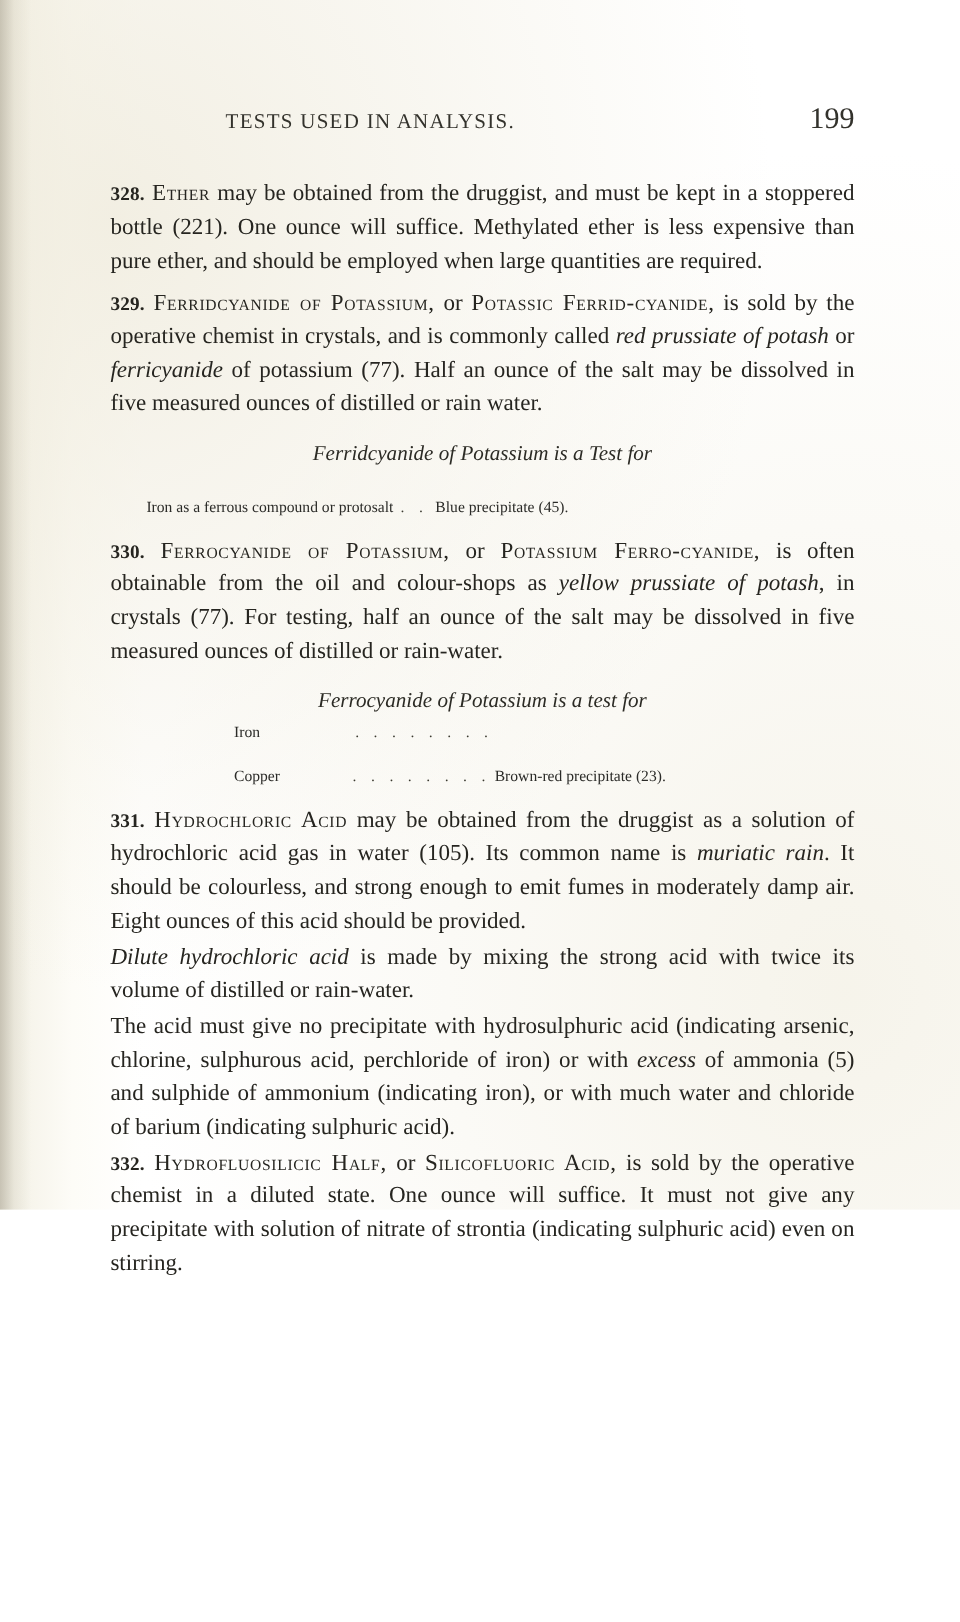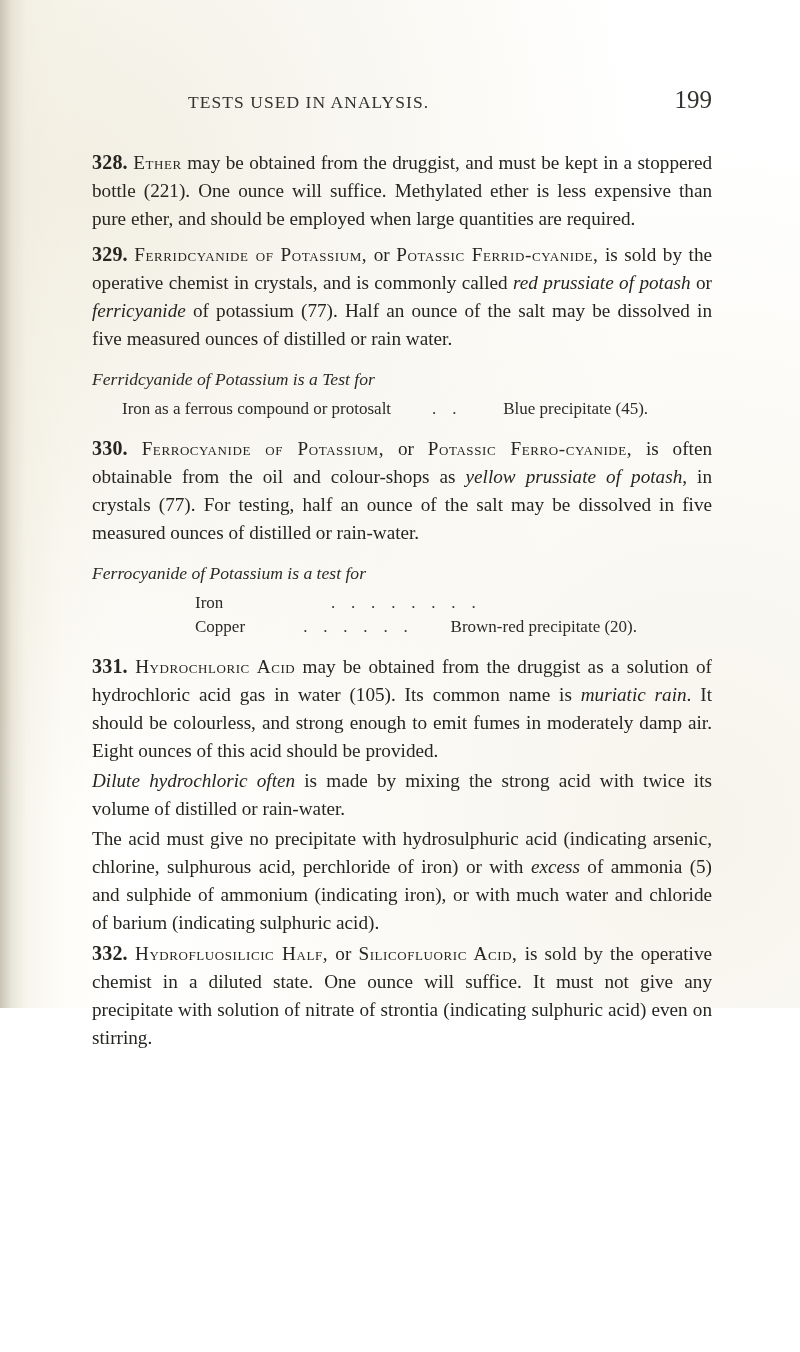--- a/index.html
+++ b/index.html
@@ -62,59 +62,59 @@
     line-height: 1.455;
     text-align: justify;
     text-indent: 0;
     color: #262520;
   }
   p.body + p.body {
     margin-top: 2px;
   }
   .secnum {
     font-weight: bold;
-    font-size: 20px;
+    font-size: 16px;
     letter-spacing: 0.01em;
   }
   .sc {
     font-variant: small-caps;
     letter-spacing: 0.03em;
   }
   .it {
     font-style: italic;
   }
   .tbl {
     margin: 16px 0 14px 0;
   }
   .tbl-cap {
-    text-align: left;
+    text-align: center;
     font-style: italic;
     font-size: 17.6px;
     margin-bottom: 7px;
     color: #2c2b25;
   }
   .tbl-row {
-    font-size: 17px;
+    font-size: 13px;
     line-height: 1.38;
     display: flex;
     align-items: flex-end;
-    gap: 35px;
   }
   .tbl-row .lbl {
     white-space: nowrap;
   }
   .tbl-row .dots {
     flex: 0 0 auto;
     letter-spacing: 0.34em;
     color: #3a392f;
     padding: 0 6px;
     white-space: nowrap;
   }
   .tbl-row .val {
     white-space: nowrap;
+    margin-top: 19px;
   }
   .tbl-narrow {
     width: 560px;
     margin: 0 auto;
   }
   .tbl-two {
     width: 470px;
     margin: 0 auto;
   }
   .tbl-two .tbl-row {
@@ -156,45 +156,45 @@
         <div class="tbl-row">
           <span class="lbl">Iron as a ferrous compound or protosalt</span>
           <span class="dots">. .</span>
           <span class="val">Blue precipitate (45).</span>
         </div>
       </div>
     </div>
 
     <p class="body">
       <span class="secnum">330.</span>
-      <span class="sc">Ferrocyanide of Potassium,</span><span> or </span><span class="sc">Potassic Ferro-cyanide,</span><span> is often obtainable from the oil and colour-shops as </span><span class="it">yellow prussiate of potash</span><span>, in crystals (77). For testing, half an ounce of the salt may be dissolved in five measured ounces of distilled or rain-water.</span>
+      <span class="sc">Ferrocyanide of Potassium,</span><span> or </span><span class="sc">Potassium Ferro-cyanide,</span><span> is often obtainable from the oil and colour-shops as </span><span class="it">yellow prussiate of potash</span><span>, in crystals (77). For testing, half an ounce of the salt may be dissolved in five measured ounces of distilled or rain-water.</span>
     </p>
 
     <div class="tbl">
       <div class="tbl-cap it">Ferrocyanide of Potassium is a test for</div>
       <div class="tbl-two">
         <div class="tbl-row">
           <span class="lbl">Iron</span>
           <span class="dots">. . . . . . . .</span>
         </div>
         <div class="tbl-row">
           <span class="lbl">Copper</span>
           <span class="dots">. . . . . . . .</span>
-          <span class="val">Brown-red precipitate (20).</span>
+          <span class="val">Brown-red precipitate (23).</span>
         </div>
       </div>
     </div>
 
     <p class="body">
       <span class="secnum">331.</span>
       <span class="sc">Hydrochloric Acid</span><span> may be obtained from the druggist as a solution of hydrochloric acid gas in water (105). Its common name is </span><span class="it">muriatic rain</span><span>. It should be colourless, and strong enough to emit fumes in moderately damp air. Eight ounces of this acid should be provided.</span>
     </p>
 
     <p class="body">
-      <span class="it">Dilute hydrochloric often</span><span> is made by mixing the strong acid with twice its volume of distilled or rain-water.</span>
+      <span class="it">Dilute hydrochloric acid</span><span> is made by mixing the strong acid with twice its volume of distilled or rain-water.</span>
     </p>
 
     <p class="body">
       <span>The acid must give no precipitate with hydrosulphuric acid (indicating arsenic, chlorine, sulphurous acid, perchloride of iron) or with </span><span class="it">excess</span><span> of ammonia (5) and sulphide of ammonium (indicating iron), or with much water and chloride of barium (indicating sulphuric acid).</span>
     </p>
 
     <p class="body">
       <span class="secnum">332.</span>
       <span class="sc">Hydrofluosilicic Half,</span><span> or </span><span class="sc">Silicofluoric Acid,</span><span> is sold by the operative chemist in a diluted state. One ounce will suffice. It must not give any precipitate with solution of nitrate of strontia (indicating sulphuric acid) even on stirring.</span>
     </p>

